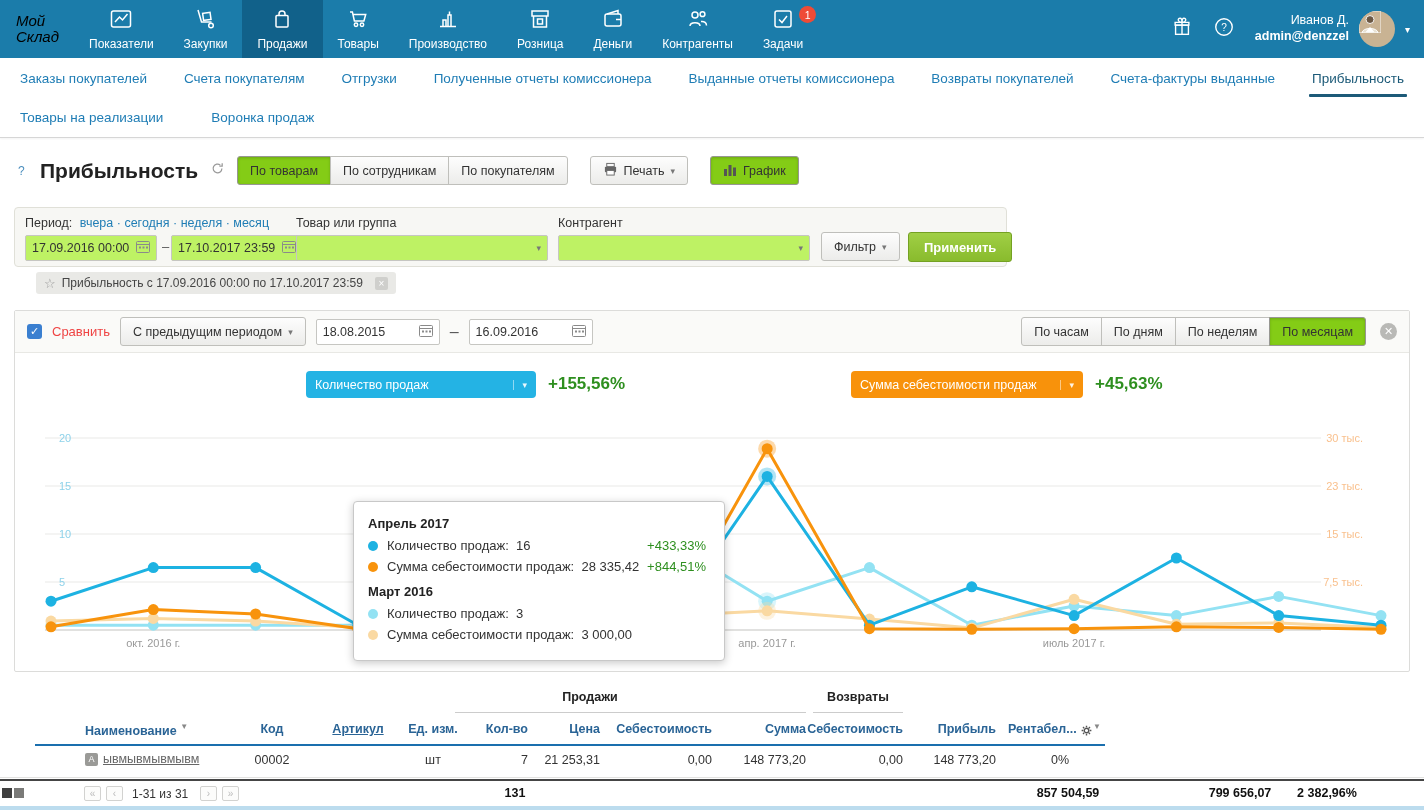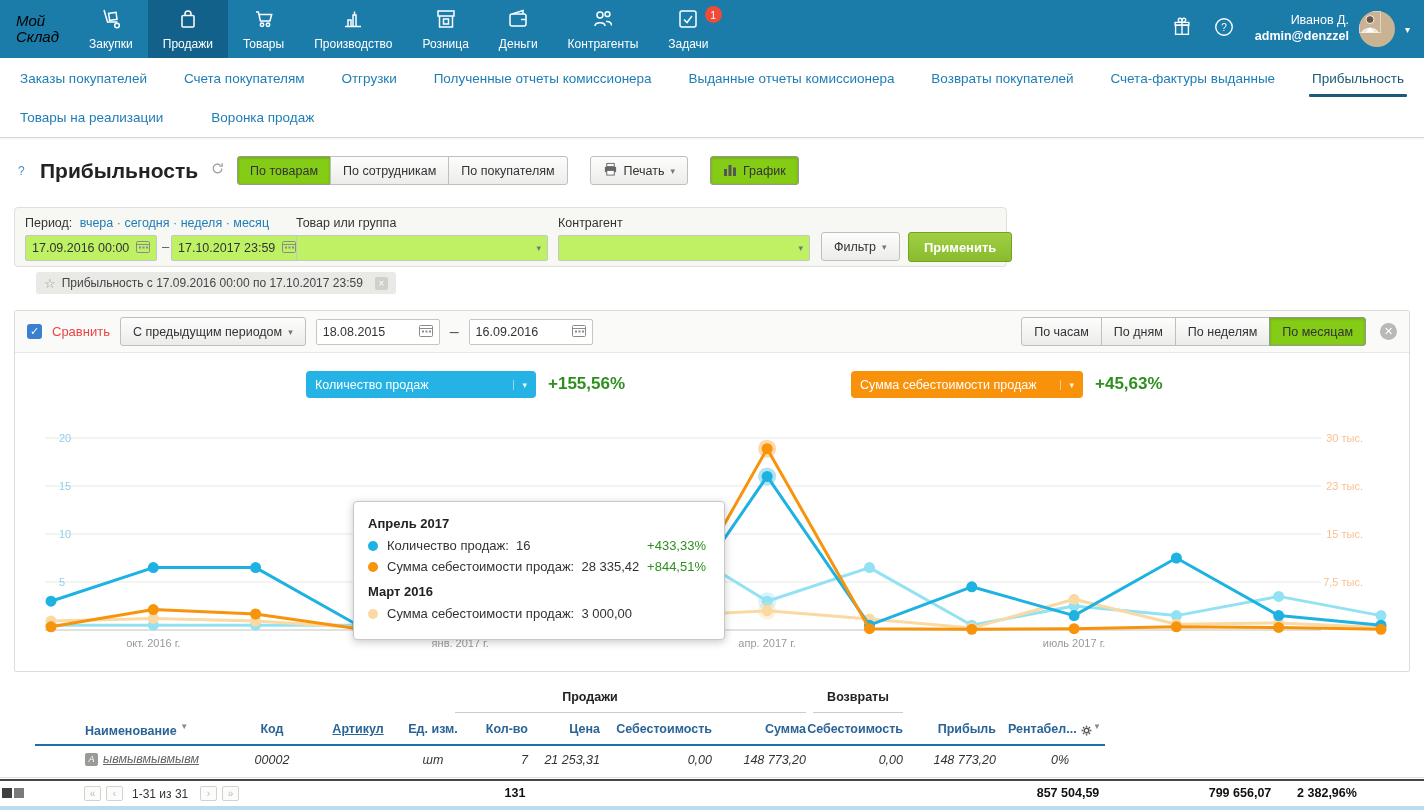--- a/index.html
+++ b/index.html
@@ -82,21 +82,21 @@
 
   
   .tbl { position:absolute; left:0; top:682px; width:1424px; height:97px; }
   .abs { position:absolute; white-space:nowrap; }
   .grp { font-size:12.5px; font-weight:bold; color:#222; transform:translateX(-50%); }
   .grp-line { height:1px; background:#ccc; }
   .th { font-size:12.5px; font-weight:bold; color:#2a6496; }
   .th.ctr { transform:translateX(-50%); }
   .th.rt { transform:translateX(-100%); }
   .thick-line { position:absolute; left:35px; top:62px; width:1070px; height:2px; background:#1a6fae; }
-  .cell { font-size:12.5px; color:#333;font-style:italic; }
+  .cell { font-size:12.5px; color:#333; }
   .cell.ctr { transform:translateX(-50%); }
   .cell.rt { transform:translateX(-100%); }
   .name-badge { display:inline-block; width:13px; height:13px; background:#9a9a97; color:#fff; font-size:9px; line-height:13px; text-align:center; border-radius:2px; margin-right:5px; vertical-align:1px; }
   .row-link { color:#666; text-decoration:underline; cursor:pointer; }
   .row-sep { position:absolute; left:0; top:95px; width:1424px; height:1px; background:#e2e2e0; }
   .sort-caret { color:#888; font-size:8px; vertical-align:6px; }
   .gear-wrap { cursor:pointer; color:#555; }
 
   
   .tfoot { position:absolute; left:0; top:779px; width:1424px; height:27px; background:#fff; border-top:2px solid #454545; }
@@ -109,20 +109,27 @@
 </style>
 </head>
 <body>
 
 <div class="topbar">
   <div class="logo">
     <span>Мой</span>
     <span>Склад</span>
   </div>
   <div class="menu">
+    <div class="menu-item">
+      <span><svg viewBox="0 0 24 24">
+            <rect x="2.5" y="4" width="19" height="16" rx="2"></rect>
+            <polyline points="6,15 10.5,10 13.5,13 18.5,7"></polyline>
+          </svg></span>
+      <span>Показатели</span>
+    </div>
     <div class="menu-item">
       <span><svg viewBox="0 0 24 24">
             <path d="M5,3 l3.5,12 h10"></path>
             <rect x="10" y="6" width="7.5" height="7" transform="rotate(-8 13 9)"></rect>
             <circle cx="18" cy="18.5" r="2.3"></circle>
           </svg></span>
       <span>Закупки</span>
     </div>
     <div class="menu-item active">
       <span><svg viewBox="0 0 24 24">
@@ -460,20 +467,24 @@
       <span><span>Количество продаж:</span>&nbsp; <span>16</span></span>
       <span class="tt-change">+433,33%</span>
     </div>
     <div class="tt-row">
       <span class="bullet" style="background:#f8930c;"></span>
       <span><span>Сумма себестоимости продаж:</span>&nbsp; <span>28 335,42</span></span>
       <span class="tt-change">+844,51%</span>
     </div>
     <div class="tt-title" style="margin-top:10px;">Март 2016</div>
     <div class="tt-row">
+      <span class="bullet" style="background:#93e2f3;"></span>
+      <span><span>Количество продаж:</span>&nbsp; <span>3</span></span>
+    </div>
+    <div class="tt-row">
       <span class="bullet" style="background:#fad9a2;"></span>
       <span><span>Сумма себестоимости продаж:</span>&nbsp; <span>3 000,00</span></span>
     </div>
   </div>
 </div>
 
 <div class="tbl">
   <span class="abs grp" style="left:590px; top:8px;">Продажи</span>
   <span class="abs grp" style="left:858px; top:8px;">Возвраты</span>
   <div class="abs grp-line" style="left:455px; top:30px; width:351px;"></div>

